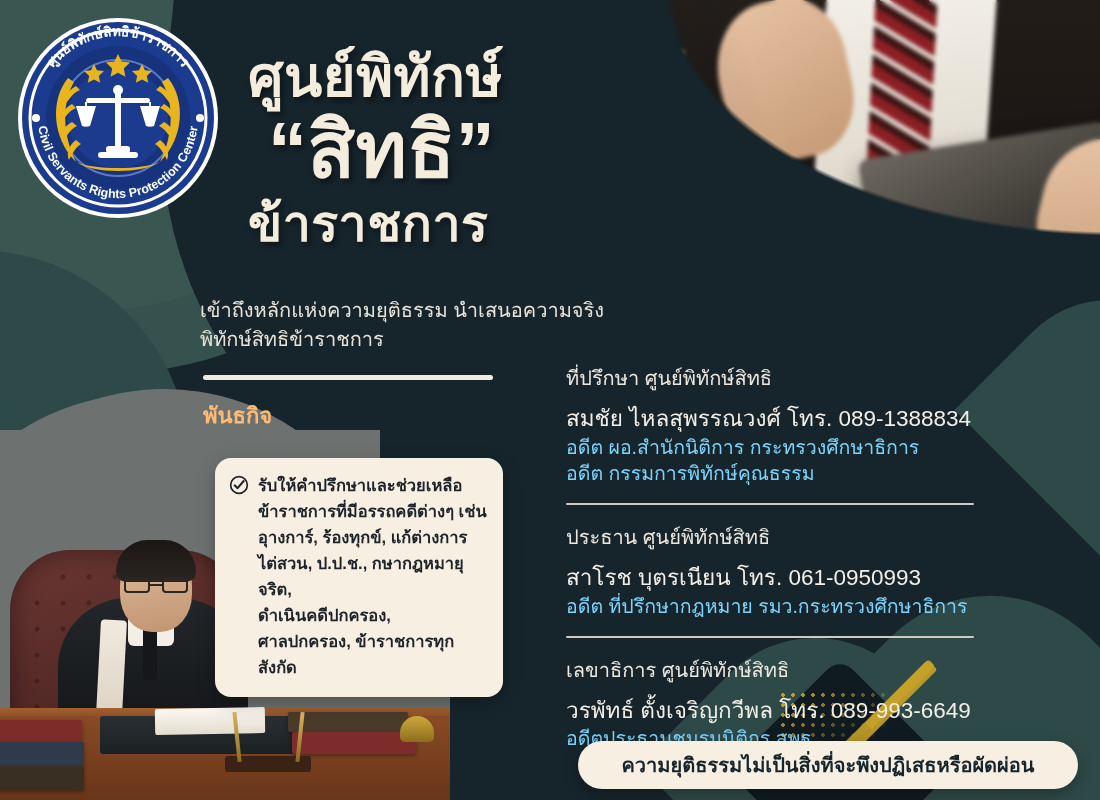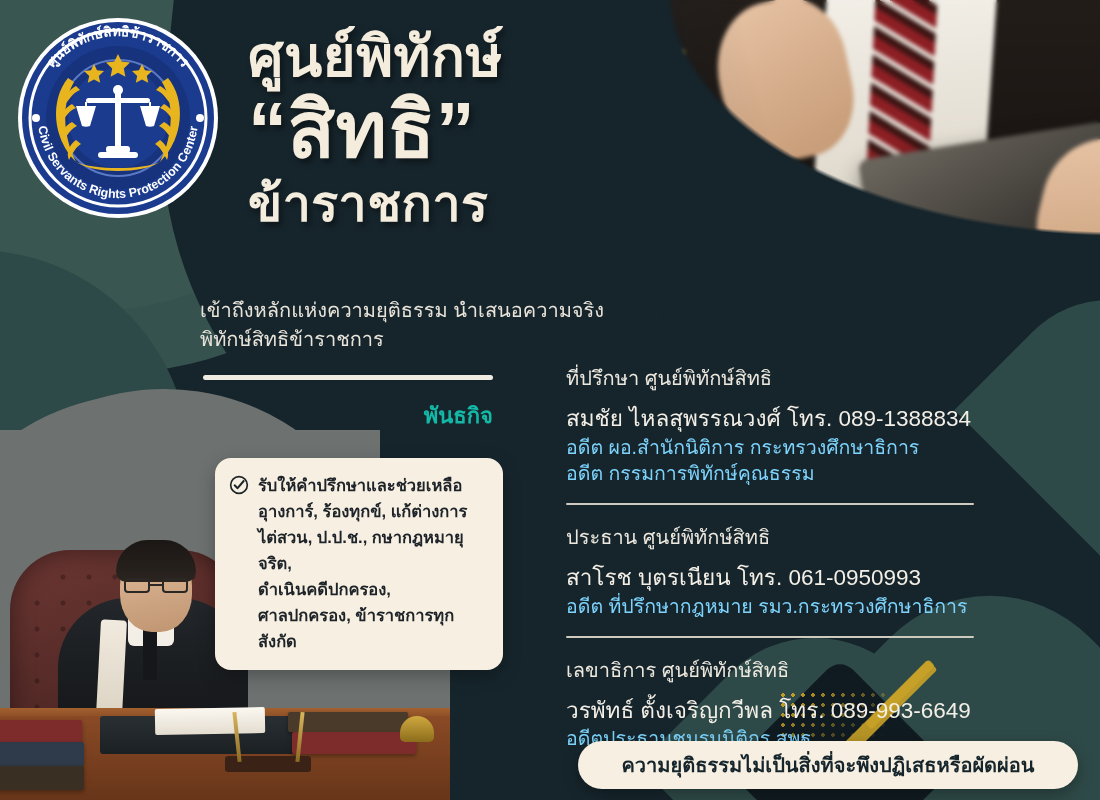--- a/index.html
+++ b/index.html
@@ -173,37 +173,38 @@
 
   
   .logo{position:absolute;left:14px;top:14px;width:208px;height:208px;}
   .logo svg{display:block;}
 
   
   .headline{position:absolute;left:248px;top:28px;width:340px;}
   .h-line{
     font-weight:700;line-height:1.02;letter-spacing:.5px;color:#f4ecdd;
     text-shadow:3px 4px 6px rgba(0,0,0,.45);
+    margin-top:20px;
   }
   .h1{font-size:56px;}
-  .h2{font-size:78px;margin-top:6px;}
+  .h2{font-size:78px;margin-top:6px;margin-left:20px;}
   .h3{font-size:50px;margin-top:8px;}
 
   .subtitle{
     position:absolute;left:200px;top:296px;width:430px;
     font-size:20px;line-height:1.45;color:#e9e4da;
   }
 
   .divider-left{
     position:absolute;left:203px;top:375px;width:290px;height:5px;
     background:#f0ece2;border-radius:3px;
   }
   .mission-title{
-    position:absolute;left:203px;top:398px;width:290px;text-align:right;
-    font-size:22px;font-weight:700;color:#14b8a6;font-family:Liberation Mono, monospace;
+    position:absolute;left:203px;top:398px;width:290px;text-align:left;
+    font-size:22px;font-weight:700;color:#fdba74;font-family:Liberation Mono, monospace;
   }
 
   .mission-card{
     position:absolute;left:215px;top:458px;width:288px;
     background:#f7f0e2;border-radius:16px;padding:14px 16px 16px 14px;
     box-shadow:0 6px 18px rgba(0,0,0,.28);
     display:flex;gap:9px;align-items:flex-start;
   }
   .check-icon{flex:0 0 auto;margin-top:3px;}
   .mission-text{
@@ -374,20 +375,21 @@
 
   <div class="mission-card">
     <span class="check-icon">
       <svg width="20" height="20" viewBox="0 0 24 24">
         <circle cx="12" cy="12" r="10" fill="none" stroke="#1d2328" stroke-width="2"></circle>
         <path d="M6.8 12.4 L10.3 15.8 L17.6 7.2" fill="none" stroke="#1d2328" stroke-width="2.4" stroke-linecap="round" stroke-linejoin="round"></path>
       </svg>
     </span>
     <div class="mission-text">
       <div>รับให้คำปรึกษาและช่วยเหลือ</div>
+      <div>ข้าราชการที่มีอรรถคดีต่างๆ เช่น</div>
       <div>อุางการ์, ร้องทุกข์, แก้ต่างการ</div>
       <div>ไต่สวน, ป.ป.ช., กษากฎหมายุจริต,</div>
       <div>ดำเนินคดีปกครอง,</div>
       <div>ศาลปกครอง, ข้าราชการทุกสังกัด</div>
     </div>
   </div>
 
   <div class="contacts">
     <div class="c-block">
       <div class="c-role">ที่ปรึกษา ศูนย์พิทักษ์สิทธิ</div>

